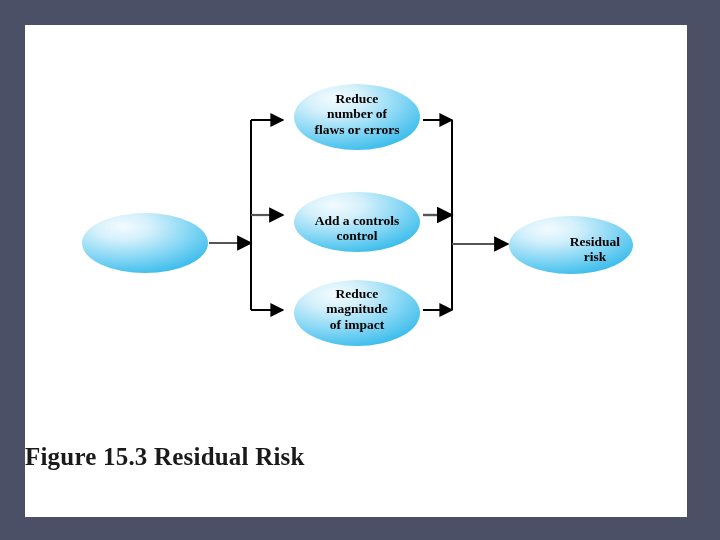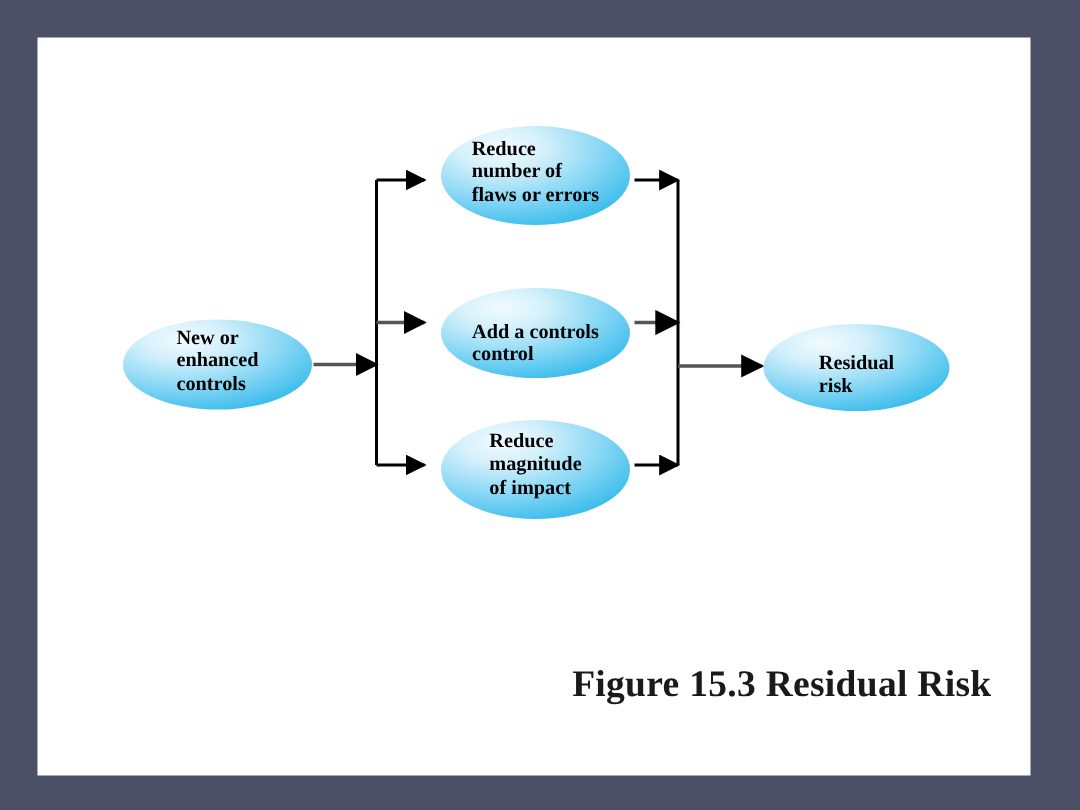--- a/index.html
+++ b/index.html
@@ -41,21 +41,21 @@
   #diagram-svg {
     position: absolute;
     left: 0;
     top: 0;
   }
   .node-label {
     position: absolute;
     display: flex;
     align-items: center;
     justify-content: center;
-    text-align: left;
+    text-align: center;
     color: #000000;
     font-family: "Liberation Serif", serif;
     font-weight: bold;
     line-height: 1.12;
     letter-spacing: 0px;
     pointer-events: none;
     white-space: pre-line;
   }
   #label-new-controls {
     left: 57px; top: 187px; width: 126px; height: 56px;
@@ -67,29 +67,29 @@
   }
   #label-add-control {
     left: 267px; top: 182px; width: 130px; height: 42px;
     font-size: 13.5px;
   }
   #label-reduce-magnitude {
     left: 267px; top: 255px; width: 130px; height: 58px;
     font-size: 13.5px;
   }
   #label-residual-risk {
-    left: 483px; top: 200px; width: 126px; height: 48px;
+    left: 507px; top: 200px; width: 126px; height: 48px;
     font-size: 13.5px;
   }
   .caption {
     position: absolute;
     left: 0;
     top: 418px;
     width: 636px;
-    text-align: right;
+    text-align: left;
     font-family: "Liberation Serif", serif;
     font-weight: bold;
     font-size: 25px;
     color: #1a1a1a;
     letter-spacing: 0.2px;
   }
 </style>
 </head>
 <body>
 
@@ -151,23 +151,20 @@
           <line x1="427" y1="219" x2="483" y2="219" stroke="#555555" stroke-width="2.2" marker-end="url(#arrowDark)"></line>
         </g>
 
         <ellipse cx="120" cy="218" rx="63" ry="30" fill="url(#ellipseGrad)"></ellipse>
         <ellipse cx="332" cy="92" rx="63" ry="33" fill="url(#ellipseGrad)"></ellipse>
         <ellipse cx="332" cy="197" rx="63" ry="30" fill="url(#ellipseGrad)"></ellipse>
         <ellipse cx="332" cy="288" rx="63" ry="33" fill="url(#ellipseGrad)"></ellipse>
         <ellipse cx="546" cy="220" rx="62" ry="29" fill="url(#ellipseGrad)"></ellipse>
       </svg>
 
-      <div class="node-label" id="label-new-controls">New or
-enhanced
-controls</div>
 
       <div class="node-label" id="label-reduce-flaws">Reduce
 number of
 flaws or errors</div>
 
       <div class="node-label" id="label-add-control">Add a controls
 control</div>
 
       <div class="node-label" id="label-reduce-magnitude">Reduce
 magnitude

